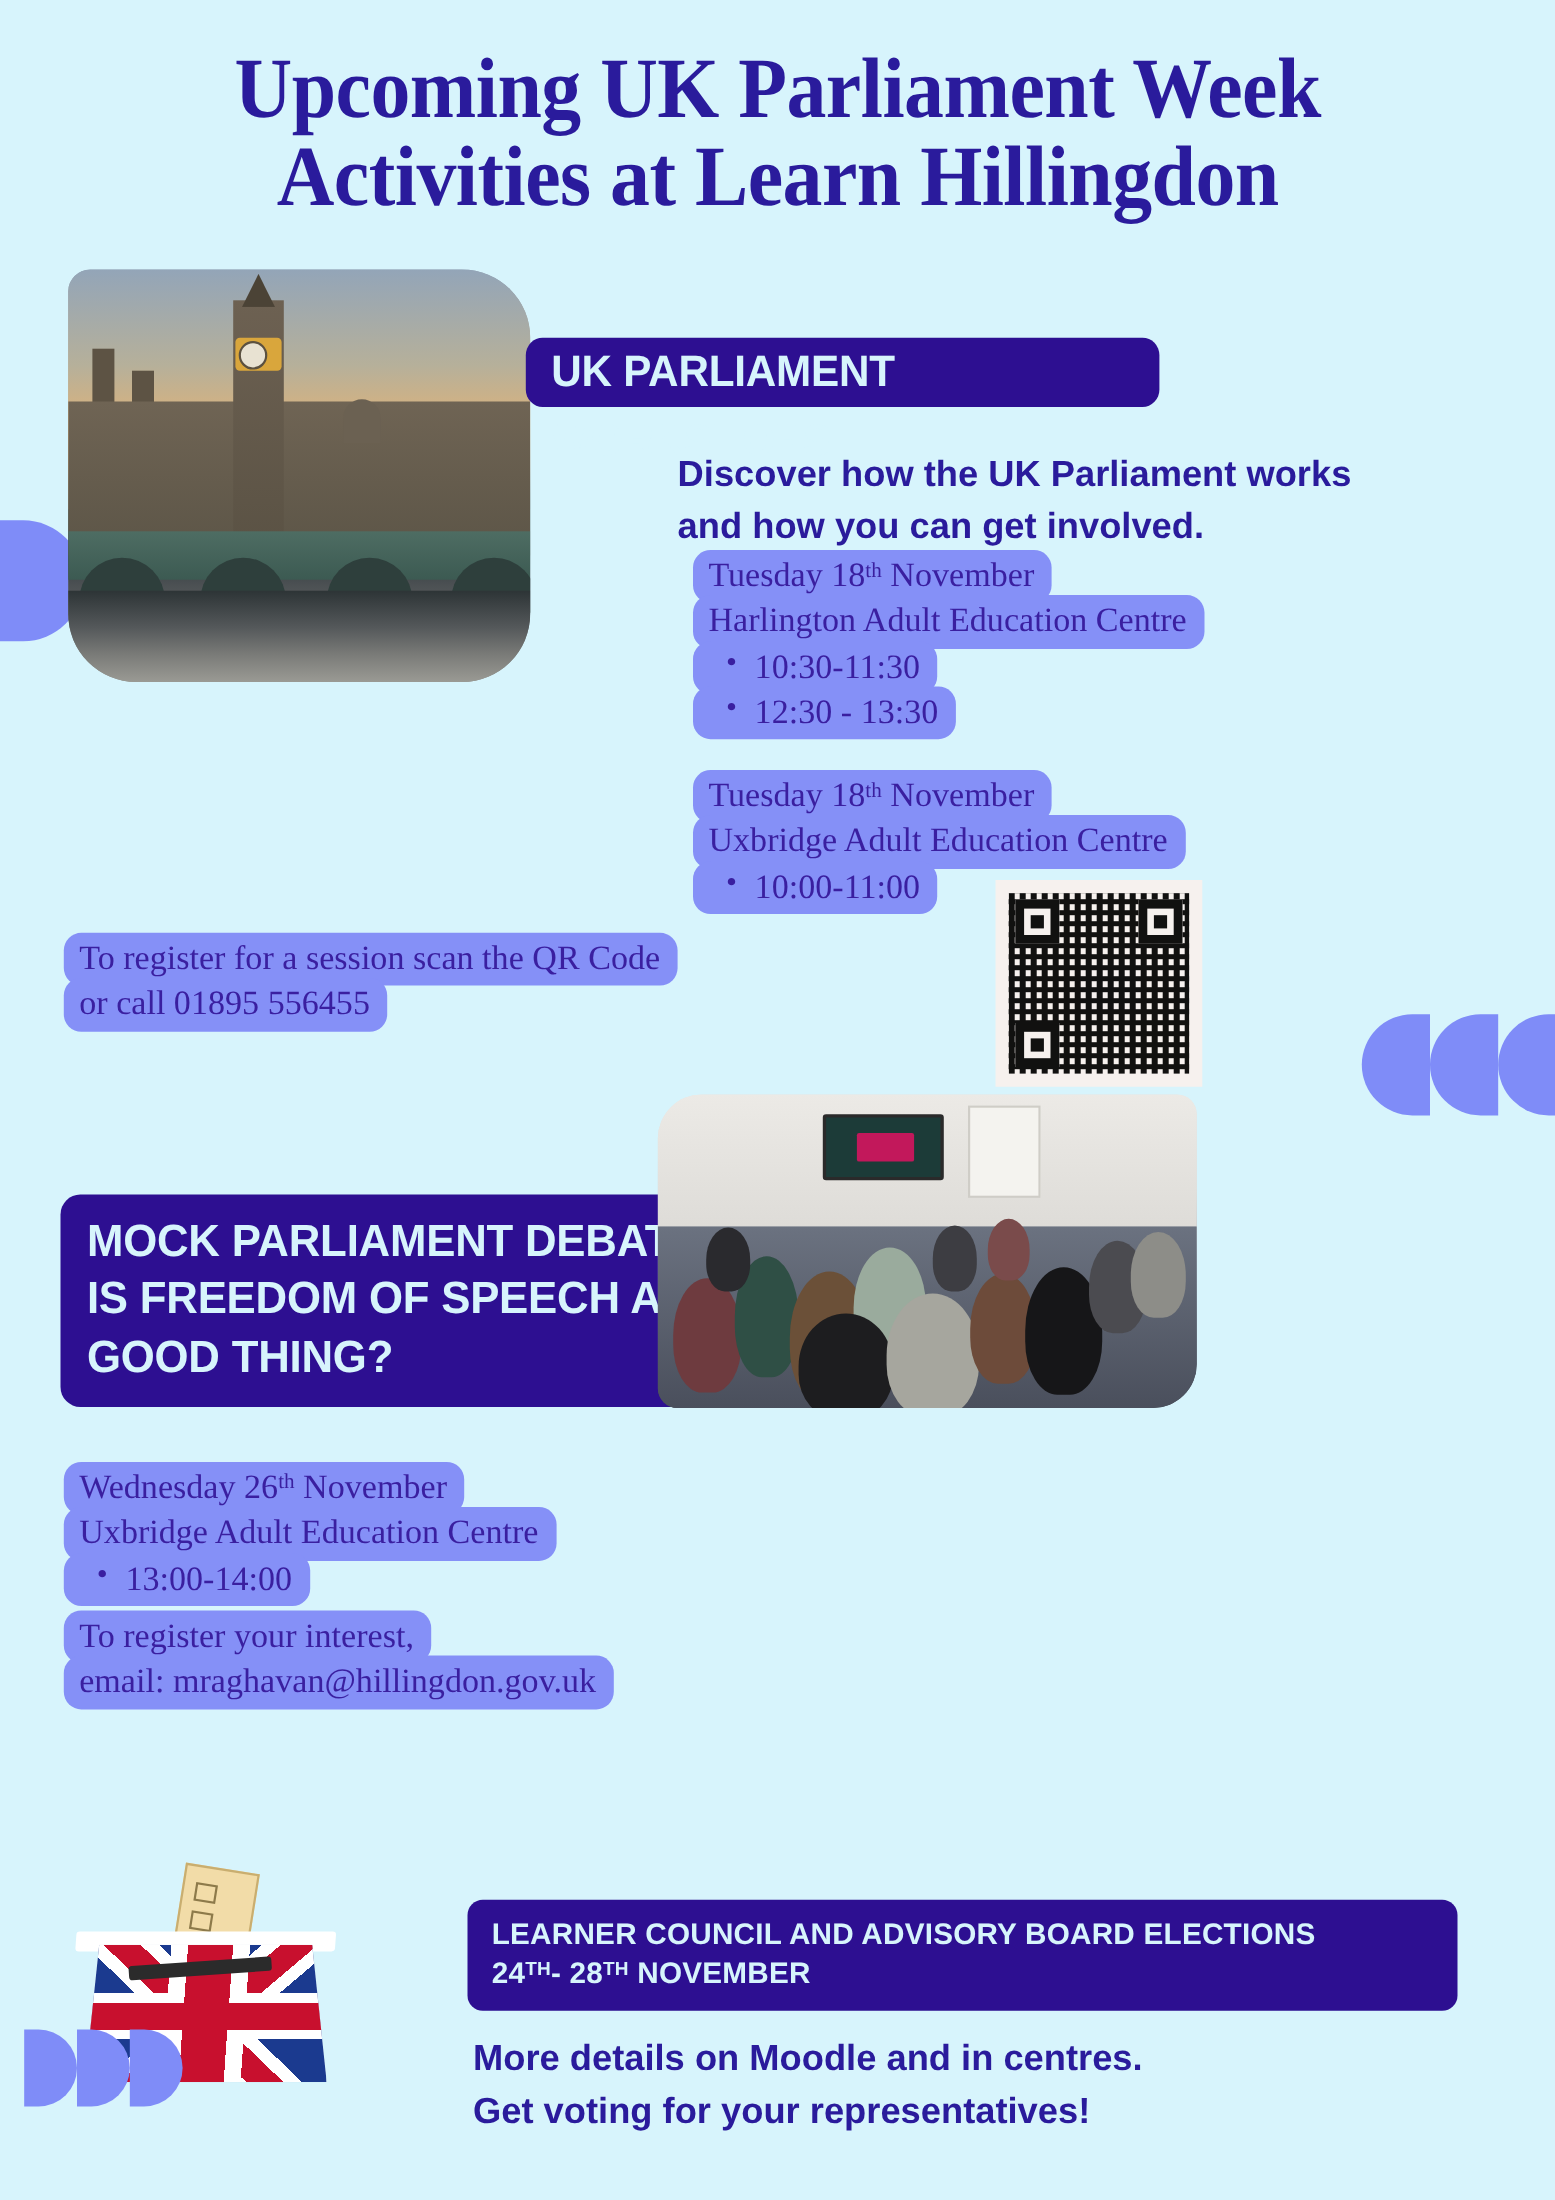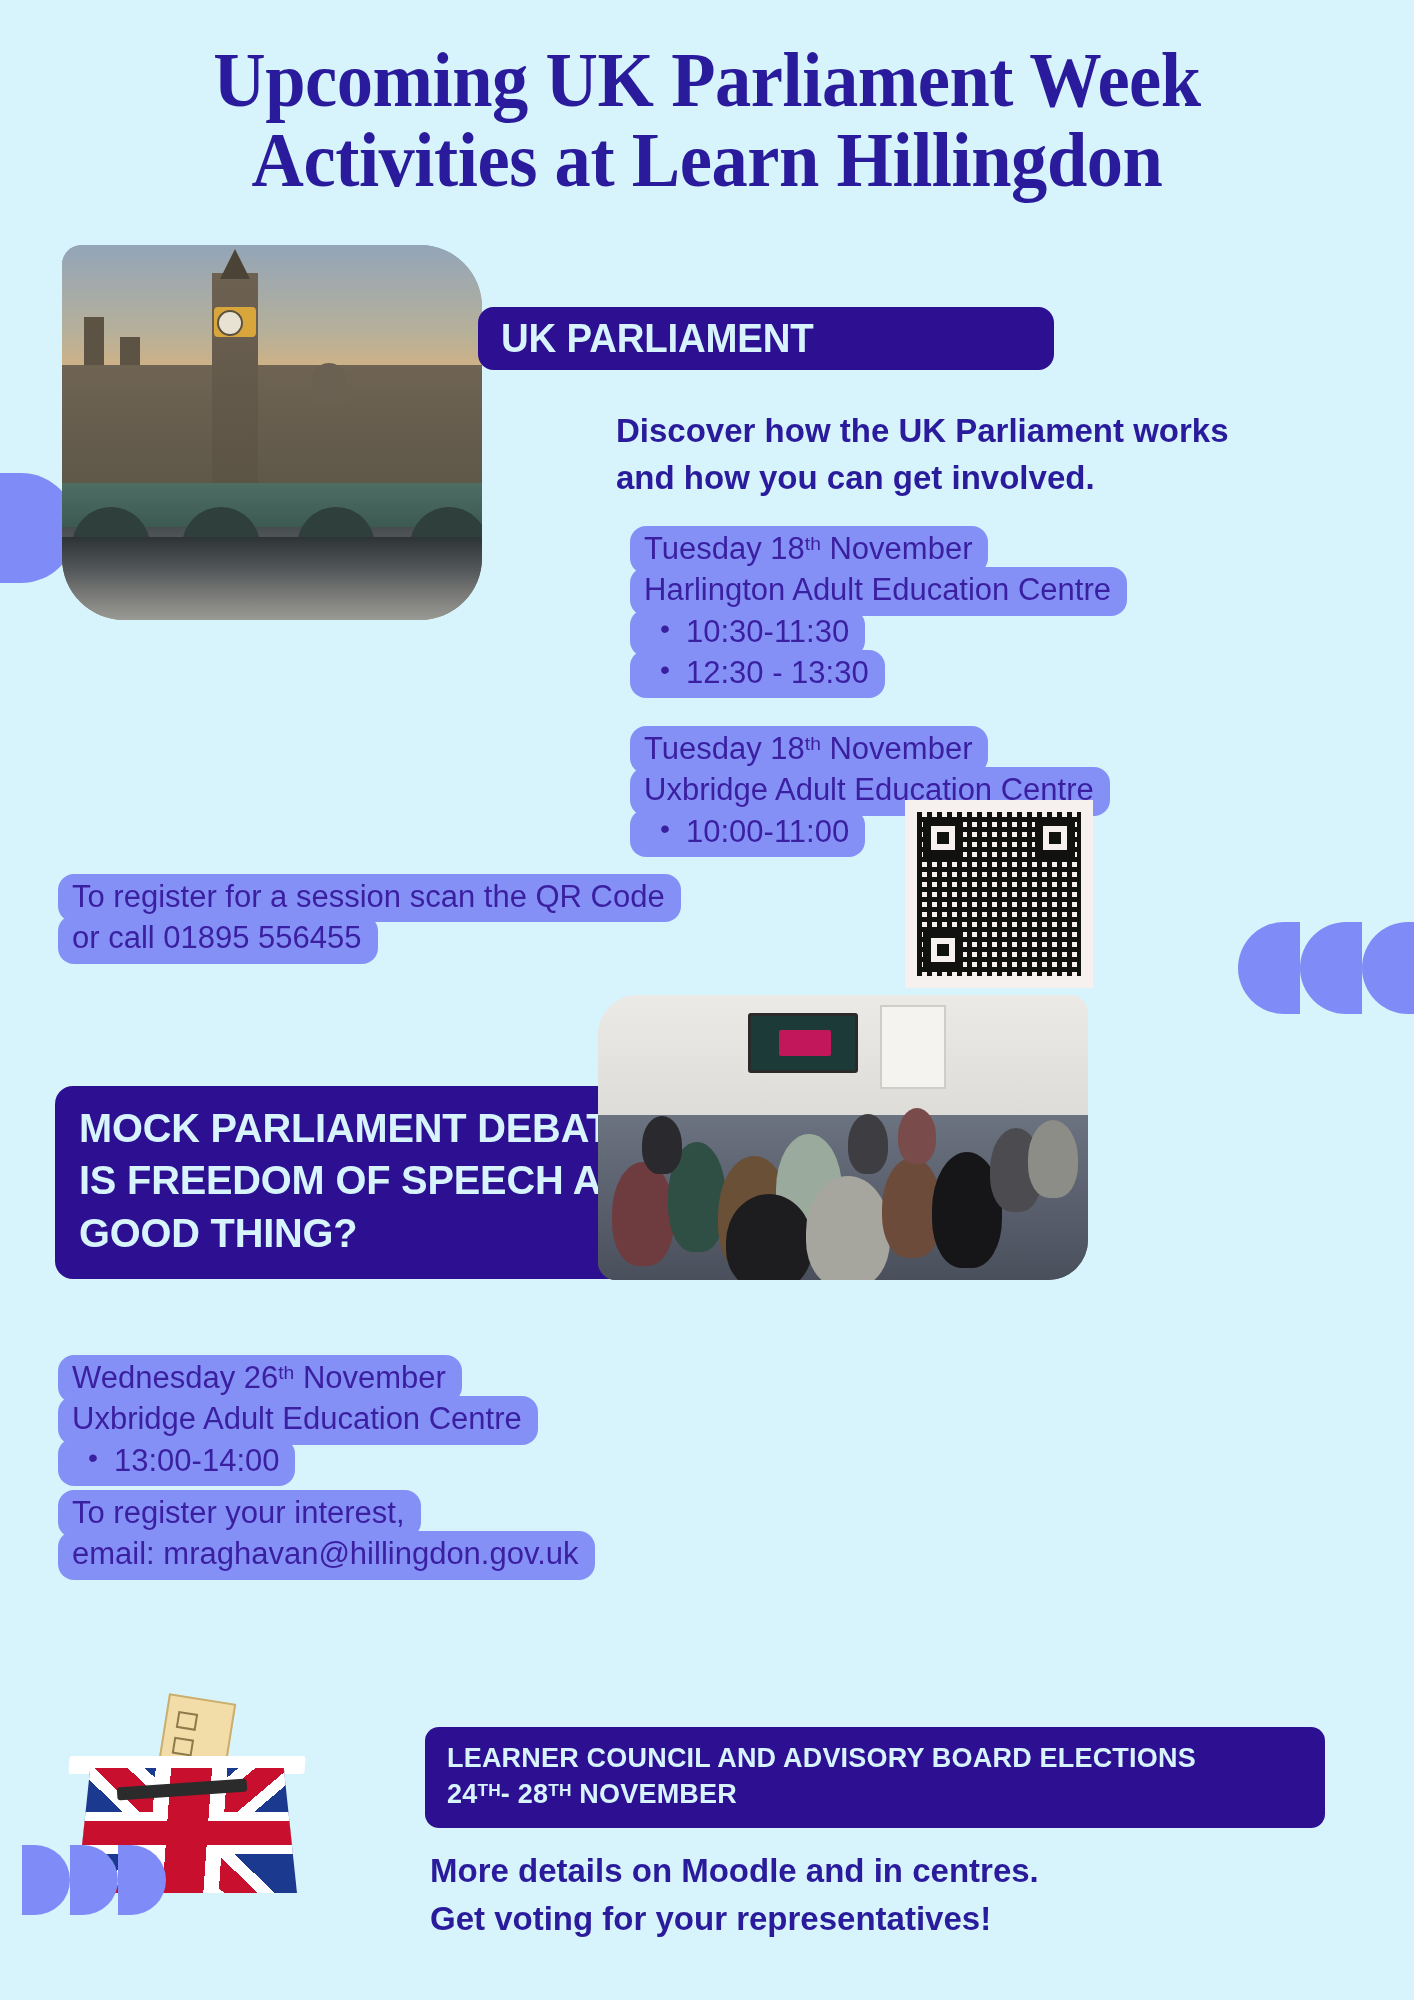--- a/index.html
+++ b/index.html
@@ -165,24 +165,23 @@
   #elections-cta {
     left: 430px; top: 1847px; width: 900px;
     font-size: 33px; line-height: 1.45;
   }
   #elections-cta span { display:block; }
 
   
   .hl {
     position: absolute;
     color: #3a1fa0;
-    font-family: Liberation Sans, sans-serif;
+    font-family: Liberation Serif, serif;
     font-size: 31px;
     line-height: 1.30;
-    margin-top: 26px;
   }
   .hl .row {
     display: inline-block;
     background: #8590f7;
     padding: 3px 16px 5px 14px;
     border-radius: 16px;
     white-space: nowrap;
   }
   .hl .row + .row { margin-top: -7px; }
   .hl .rows { display: flex; flex-direction: column; align-items: flex-start; }

